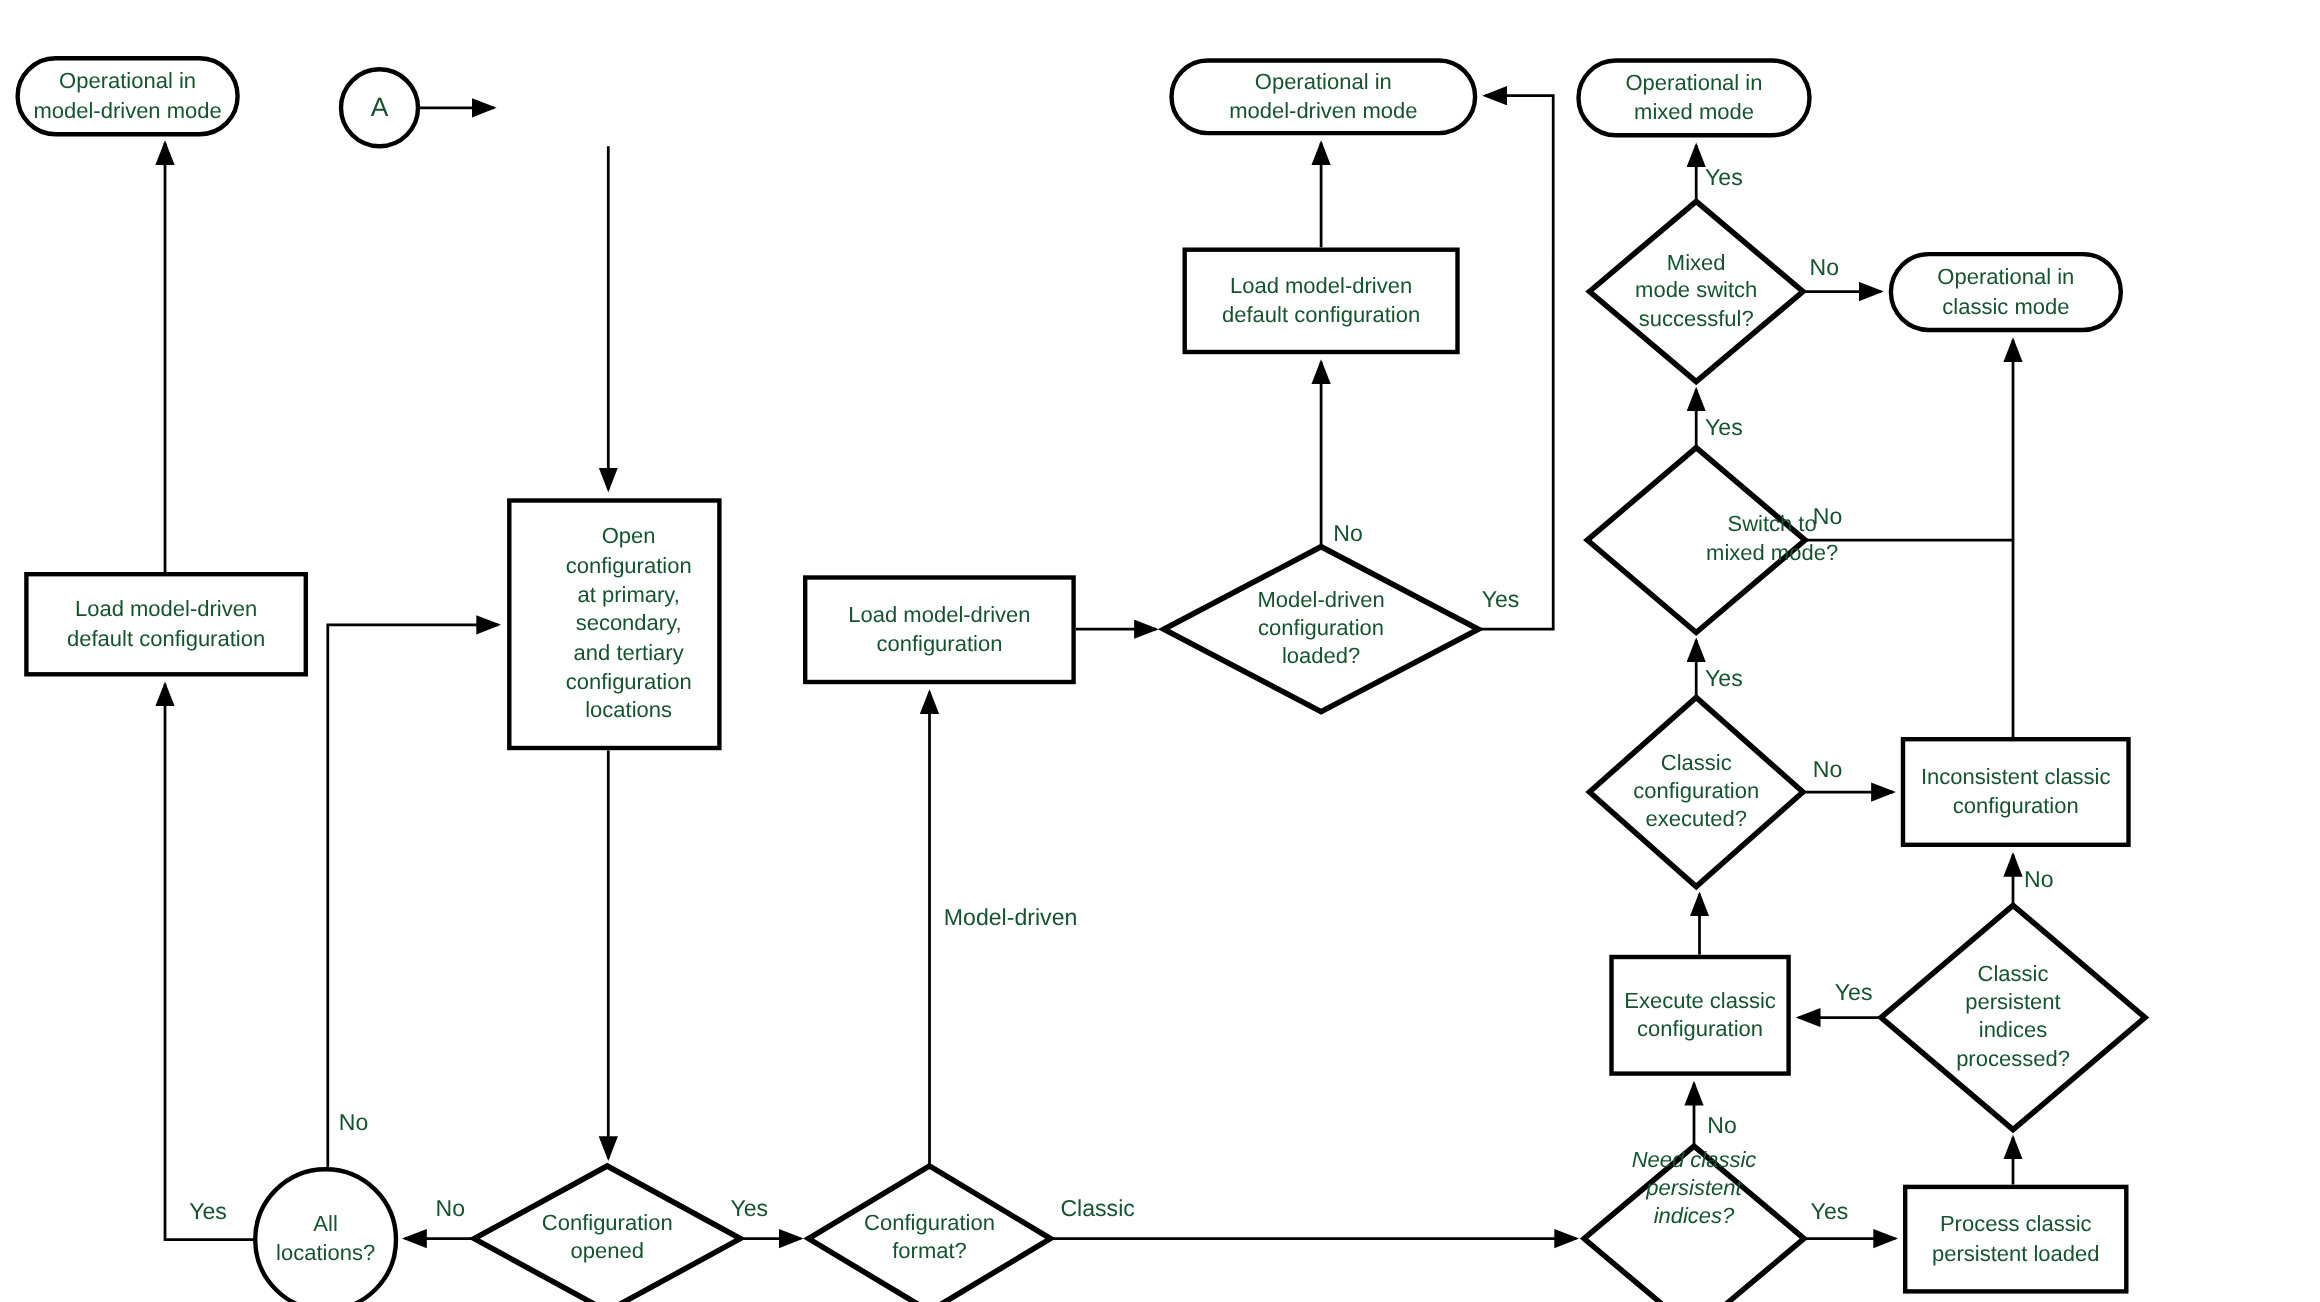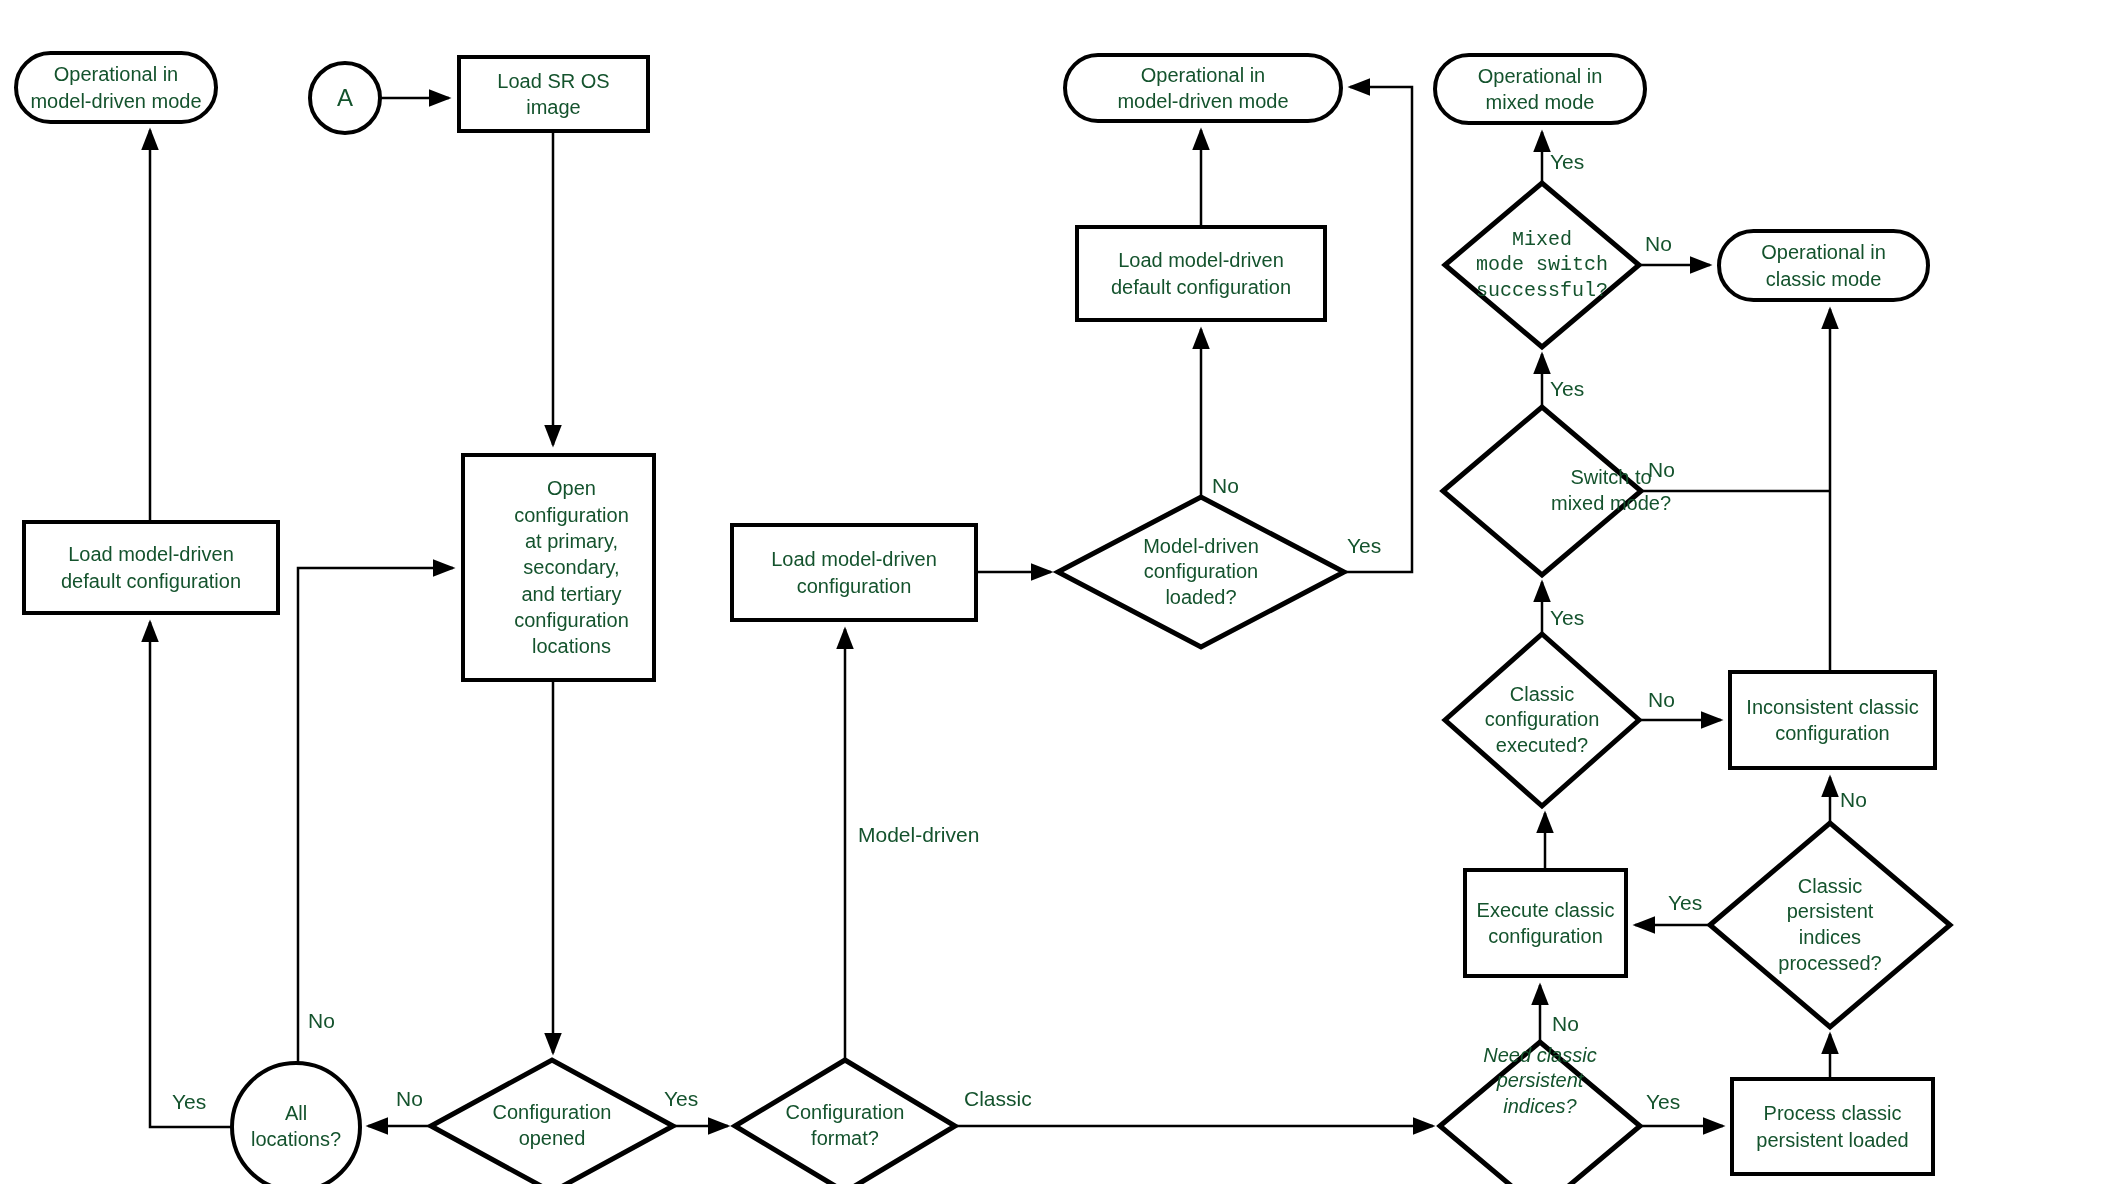--- a/index.html
+++ b/index.html
@@ -74,22 +74,20 @@
 
   <div class="term" style="left:14px;top:16px;width:204px;height:73px;">Operational in
 model-driven mode</div>
   <div class="term" style="left:1063px;top:18px;width:280px;height:70px;">Operational in
 model-driven mode</div>
   <div class="term" style="left:1433px;top:18px;width:214px;height:72px;">Operational in
 mixed mode</div>
   <div class="term" style="left:1717px;top:194px;width:213px;height:73px;">Operational in
 classic mode</div>
 
-  <div class="box" style="left:457px;top:20px;width:193px;height:78px;">Load SR OS
-image</div>
   <div class="box" style="left:461px;top:418px;width:195px;height:229px;padding-left:26px;">Open
 configuration
 at primary,
 secondary,
 and tertiary
 configuration
 locations</div>
   <div class="box" style="left:22px;top:485px;width:258px;height:95px;">Load model-driven
 default configuration</div>
   <div class="box" style="left:730px;top:488px;width:248px;height:99px;">Load model-driven
@@ -102,21 +100,21 @@
 configuration</div>
   <div class="box" style="left:1730px;top:1042px;width:205px;height:99px;">Process classic
 persistent loaded</div>
 
   <div class="shape-label" style="left:315px;top:33px;width:60px;height:60px;font-size:24px;">A</div>
   <div class="shape-label" style="left:231px;top:1042px;width:130px;height:100px;">All
 locations?</div>
   <div class="shape-label" style="left:1081px;top:467px;width:240px;height:140px;">Model-driven
 configuration
 loaded?</div>
-  <div class="shape-label" style="left:1442px;top:160px;width:200px;height:140px;font-family:Liberation Mono, monospace;">Mixed
+  <div class="shape-label" style="left:1442px;top:160px;width:200px;height:140px;">Mixed
 mode switch
 successful?</div>
   <div class="shape-label" style="left:1511px;top:396px;width:200px;height:120px;">Switch to
 mixed mode?</div>
   <div class="shape-label" style="left:1442px;top:615px;width:200px;height:140px;">Classic
 configuration
 executed?</div>
   <div class="shape-label" style="left:1720px;top:790px;width:220px;height:200px;">Classic
 persistent
 indices

